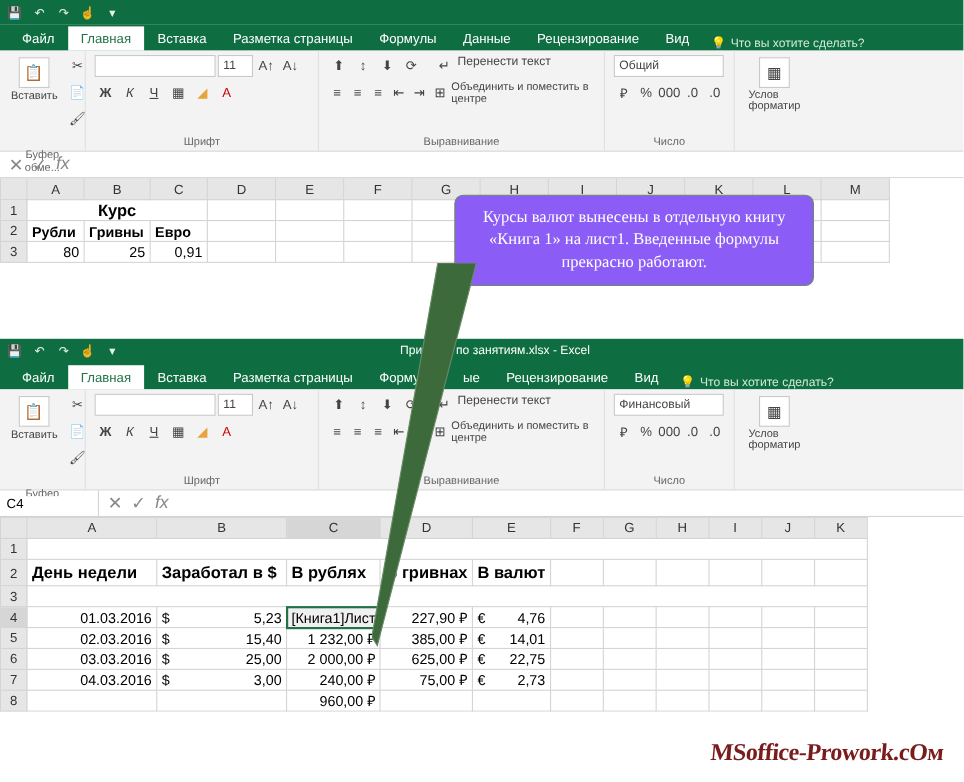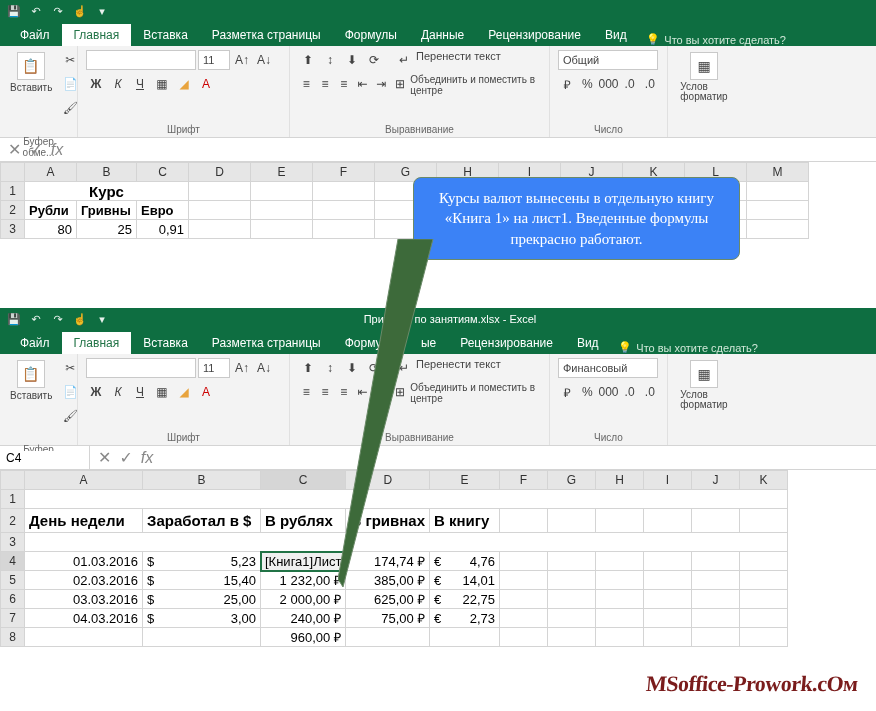--- a/index.html
+++ b/index.html
@@ -58,21 +58,21 @@
 .grid2 .col-B { width: 118px; }
 .grid2 .col-C { width: 78px; }
 .grid2 .col-D { width: 82px; }
 .grid2 .col-E { width: 70px; }
 .grid2 .col-w { width: 48px; }
 
 .sel-cell { background: #f0f0f0; outline: 2px solid #217346; outline-offset: -1px; }
 .sel-rowcol { background: #d6d6d6 !important; }
 
 .callout { position: absolute; left: 382px; top: 177px; width: 358px; z-index: 50; }
-.callout-box { background: #3b82f6; color: #fff; border: 1px solid #6b8a68; border-radius: 8px; padding: 10px 14px; font-size: 15px; line-height: 1.35; text-align: center; font-family: Georgia, serif; margin-left: 31px; }
+.callout-box { background: #8b5cf6; color: #fff; border: 1px solid #6b8a68; border-radius: 8px; padding: 10px 14px; font-size: 15px; line-height: 1.35; text-align: center; font-family: Georgia, serif; margin-left: 31px; }
 .callout svg { position: absolute; left: -44px; top: 62px; }
 
 .watermark { position: absolute; right: 18px; bottom: 14px; font-family: Georgia, serif; font-size: 22px; font-weight: bold; color: #7a1c1c; text-shadow: -1px -1px 0 #fff, 1px -1px 0 #fff, -1px 1px 0 #fff, 1px 1px 0 #fff; letter-spacing: -0.5px; transform: skewX(-5deg); }
 </style>
 </head>
 <body>
 
 <div class="window win1">
   <div class="titlebar">
     <div class="qat">
@@ -408,42 +408,42 @@
       <tr>
             <th class="rh">1</th>
             <td colspan="11"></td>
           </tr>
       <tr style="height:24px">
         <th class="rh">2</th>
         <td class="b" style="font-size:15px">День недели</td>
         <td class="b" style="font-size:15px">Заработал в $</td>
         <td class="b" style="font-size:15px">В рублях</td>
         <td class="b" style="font-size:15px">В гривнах</td>
-        <td class="b" style="font-size:15px">В книгу</td>
+        <td class="b" style="font-size:15px">В валют</td>
         <td></td>
             <td></td>
             <td></td>
             <td></td>
             <td></td>
             <td></td>
       </tr>
       <tr>
             <th class="rh">3</th>
             <td colspan="11"></td>
           </tr>
 
     <tr>
             <th class="rh sel-rowcol">4</th>
             <td class="r">01.03.2016</td>
             <td>
               <span style="float:left">$</span>
               <span style="float:right">5,23</span>
             </td>
             <td class="r sel-cell" style="text-align: left;">[Книга1]Лист</td>
-            <td class="r">174,74 ₽</td>
+            <td class="r">227,90 ₽</td>
             <td>
               <span style="float:left">€</span>
               <span style="float:right">4,76</span>
             </td>
             <td></td>
             <td></td>
             <td></td>
             <td></td>
             <td></td>
             <td></td>

